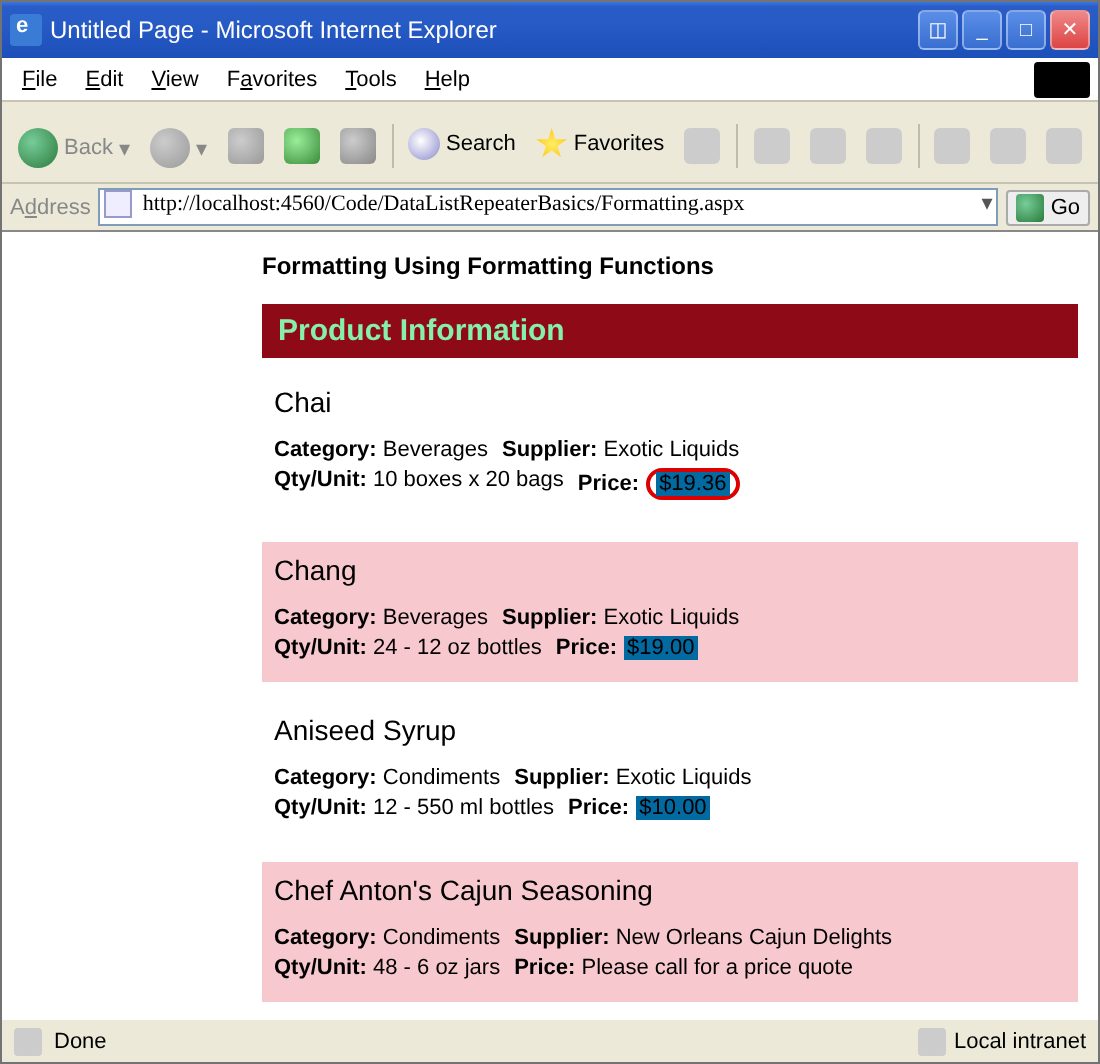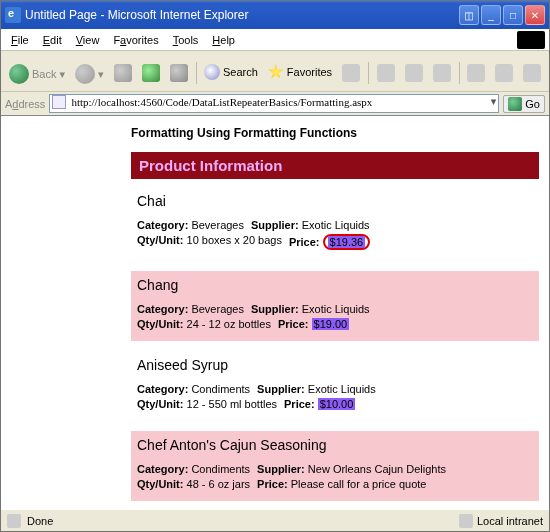--- a/index.html
+++ b/index.html
@@ -34,28 +34,28 @@
   .addrbar .lbl { color: #888; }
   .addrbox { flex: 1; background: #fff; border: 1px solid #7f9db9; height: 19px; display: flex; align-items: flex-start; padding: 0 2px; gap: 3px; }
   .addrbox .page-icon { width: 14px; height: 14px; background: #eef; border: 1px solid #99c; }
   .addrbox input { border: 0; flex: 1; font-size: 11px; outline: none; font-family: Tahoma; }
   .addrbox .dd { color: #555; }
   .gobtn { display: flex; align-items: center; gap: 3px; padding: 1px 4px; border: 1px solid #aaa; border-radius: 2px; background: #eee; }
   .gobtn .go-i { width: 14px; height: 14px; background: radial-gradient(circle at 35% 35%, #7c9, #2a7a3a); border-radius: 2px; }
   .content { flex: 1; background: #fff; overflow-y: scroll; padding: 4px 0 0 0; }
   .content-inner { padding-left: 130px; padding-right: 10px; }
   h2.pgtitle { font-family: Arial, sans-serif; font-size: 12px; margin: 6px 0 12px 0; }
-  .section-head { background: #8e0a17; color: #f0abfc; font-family: Arial; font-weight: bold; font-size: 15px; padding: 5px 8px; margin-bottom: 8px; }
+  .section-head { background: #8e0a17; color: #86efac; font-family: Arial; font-weight: bold; font-size: 15px; padding: 5px 8px; margin-bottom: 8px; }
   .product { margin-bottom: 10px; padding: 2px 6px 8px 6px; }
   .product.pink { background: #f8c8cf; }
   .pname { font-family: Arial; font-size: 14px; margin: 4px 0 10px 0; }
   .row { display: flex; gap: 7px; margin: 3px 0; }
   .fld { white-space: nowrap; }
   .fld b { font-weight: bold; }
-  .price-hl { background: #8b5cf6; padding: 0 2px; }
+  .price-hl { background: #0369a1; padding: 0 2px; }
   .annot-red { border: 2px solid #d00; border-radius: 8px; padding: 0 3px; display: inline-block; }
   .statusbar { height: 22px; background: #ece9d8; border-top: 1px solid #fff; display: flex; align-items: center; padding: 0 6px; gap: 6px; }
   .statusbar .zone { margin-left: auto; display: flex; align-items: center; gap: 4px; }
   .sb-icon { width: 14px; height: 14px; background: #ccc; border-radius: 2px; }
   ::-webkit-scrollbar { width: 16px; }
   ::-webkit-scrollbar-track { background: #f0ede0; }
   ::-webkit-scrollbar-thumb { background: #c8c4b4; border: 1px solid #999; }
 </style>
 </head>
 <body>

